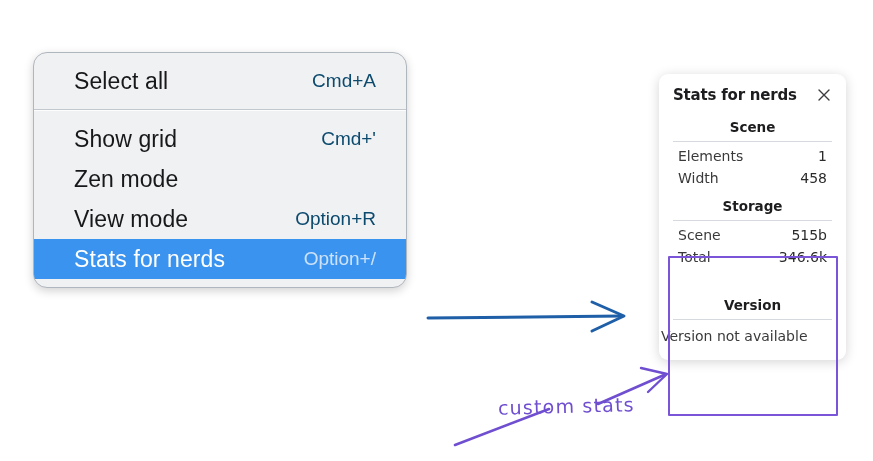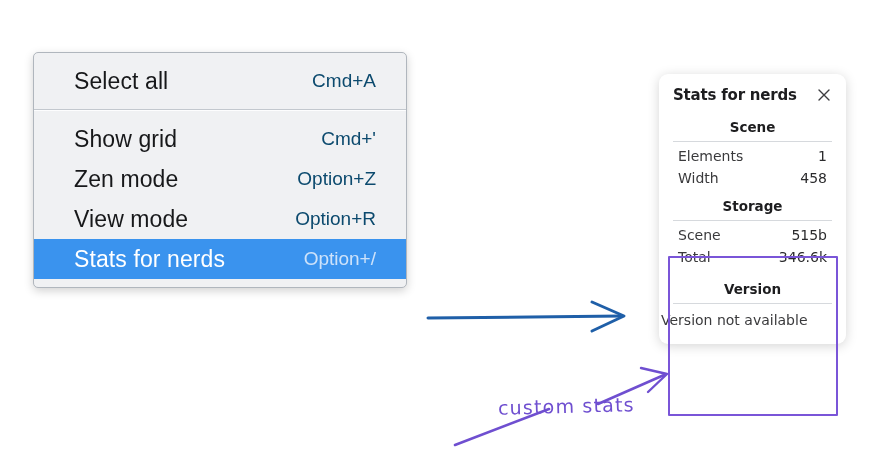--- a/index.html
+++ b/index.html
@@ -17,21 +17,21 @@
   }
 
   
   #context-menu {
     position: absolute;
     left: 33px;
     top: 52px;
     width: 374px;
     background: #f0f1f3;
     border: 1px solid #b0b6bd;
-    border-radius: 5px;
+    border-radius: 14px;
     box-shadow: 0 3px 10px rgba(0,0,0,0.18);
     box-sizing: border-box;
     overflow: hidden;
   }
   .menu-section {
     padding: 8px 0;
   }
   .menu-sep {
     height: 1px;
     background: #c3c8ce;
@@ -168,21 +168,20 @@
 
   <div class="menu-sep"></div>
 
   <div class="menu-section">
     <div class="menu-item">
       <span class="mi-label">Show grid</span>
       <span class="mi-shortcut">Cmd+'</span>
     </div>
     <div class="menu-item">
       <span class="mi-label">Zen mode</span>
-      <span class="mi-shortcut">Option+Z</span>
     </div>
     <div class="menu-item">
       <span class="mi-label">View mode</span>
       <span class="mi-shortcut">Option+R</span>
     </div>
     <div class="menu-item selected">
       <span class="mi-label">Stats for nerds</span>
       <span class="mi-shortcut">Option+/</span>
     </div>
   </div>
@@ -219,21 +218,21 @@
     <div class="stat-row">
       <span class="sr-label">Scene</span>
       <span class="sr-value">515b</span>
     </div>
     <div class="stat-row">
       <span class="sr-label">Total</span>
       <span class="sr-value">346.6k</span>
     </div>
   </div>
 
-  <div style="margin-top:10px;">
+  <div style="margin-top:26px;">
     <div class="section-head">Version</div>
     <div class="section-rule"></div>
     <div class="stat-free">Version not available</div>
   </div>
 
 </div>
 
 <div id="custom-stats-box"></div>
 
 <svg id="annotation-layer" viewBox="0 0 873 461">

